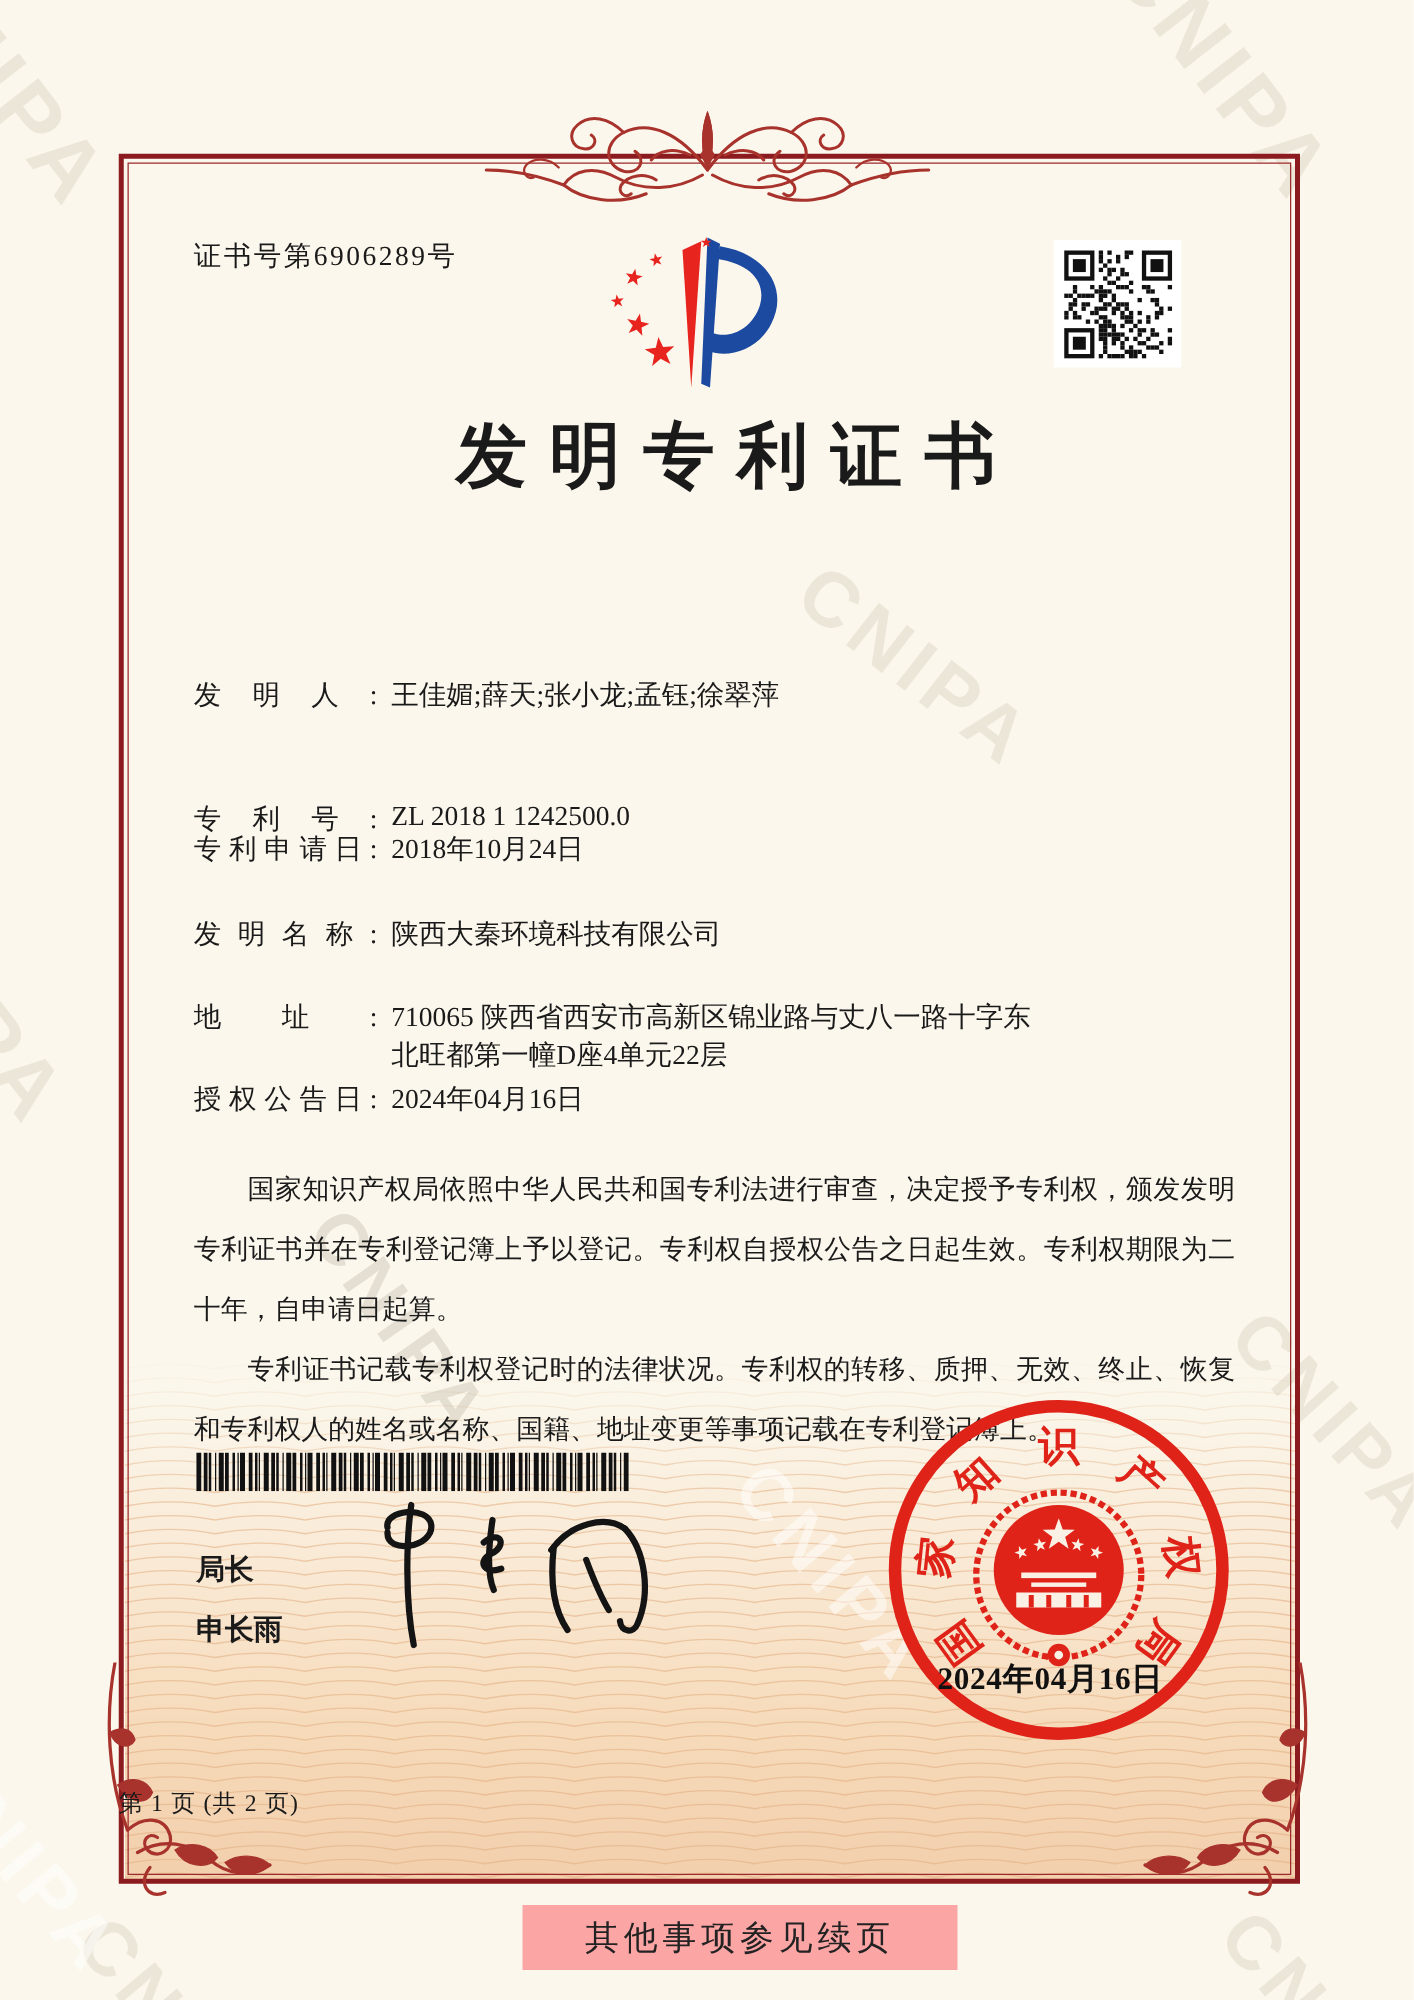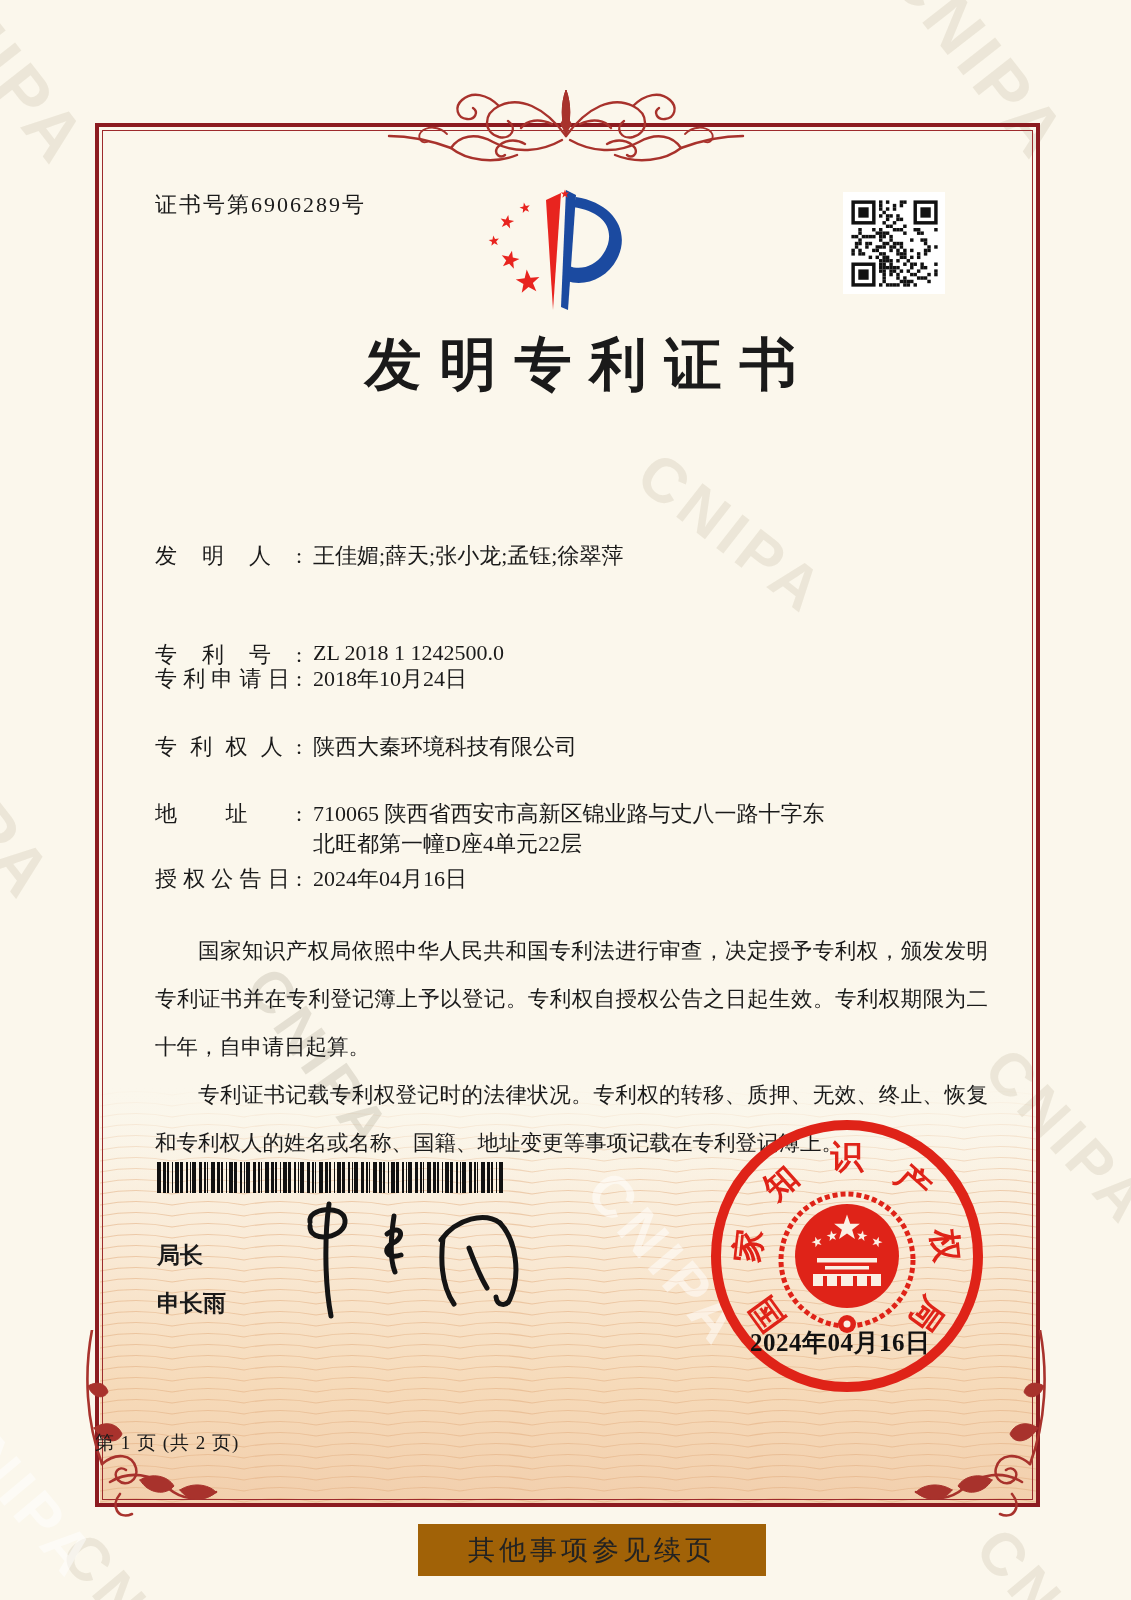--- a/index.html
+++ b/index.html
@@ -58,21 +58,21 @@
   .paras p{margin:0; text-indent:2em;}
   
   .barcode{left:157px; top:1162px; z-index:5;}
   .director-title{left:157px; top:1240px; font-family:"Liberation Sans","DejaVu Sans",sans-serif; font-weight:bold; font-size:23px; z-index:5;}
   .director-name{left:157px; top:1288px; font-family:"Liberation Sans","DejaVu Sans",sans-serif; font-weight:bold; font-size:23px; z-index:5;}
   .signature{left:283px; top:1192px; z-index:5;}
   .seal{left:701px; top:1110px; z-index:6;}
   .seal-date{left:750px; top:1326px; font-size:25px; font-weight:bold; color:#111; z-index:7; letter-spacing:0.5px;}
   .page-info{left:95px; top:1430px; width:937px; text-align:left; font-size:19px; letter-spacing:1px; z-index:5;}
   .cont-note{
-    left:418px; top:1524px; width:348px; height:52px; background:#a16207; z-index:5;
+    left:418px; top:1524px; width:348px; height:52px; background:#fca5a5; z-index:5;
     text-align:center; line-height:52px; font-size:27px; letter-spacing:4px; color:#222;
   }
 </style>
 </head>
 <body>
 
 <div class="page">
 
   <span class="wm" style="left:-45px; top:-60px; font-size:70px; transform:rotate(52deg);">CNIPA</span>
   <span class="wm" style="left:935px; top:-65px; font-size:70px; transform:rotate(52deg);">CNIPA</span>
@@ -372,21 +372,21 @@
   <div class="abs row" style="top:529px;margin-top:12px;">
     <span class="flabel">发明人:</span><span class="fvalue">王佳媚;薛天;张小龙;孟钰;徐翠萍</span>
   </div>
   <div class="abs row" style="top:599px;margin-top:41px;">
     <span class="flabel">专利号:</span><span class="fvalue">ZL 2018 1 1242500.0</span>
   </div>
   <div class="abs row" style="top:664px;">
     <span class="flabel">专利申请日:</span><span class="fvalue">2018年10月24日</span>
   </div>
   <div class="abs row" style="top:732px;">
-    <span class="flabel">专利权人:</span><span class="fvalue">陕西大秦环境科技有限公司</span>
+    <span class="flabel">发明名称:</span><span class="fvalue">陕西大秦环境科技有限公司</span>
   </div>
   <div class="abs row" style="top:799px;">
     <span class="flabel">地址:</span><span class="fvalue addr-val"><span>710065 陕西省西安市高新区锦业路与丈八一路十字东</span><br><span>北旺都第一幢D座4单元22层</span></span>
   </div>
   <div class="abs row" style="top:864px; position:absolute;">
     <span class="flabel">授权公告日:</span><span class="fvalue">2024年04月16日</span>
   </div>
 
   <div class="abs paras">
     <p>国家知识产权局依照中华人民共和国专利法进行审查，决定授予专利权，颁发发明专利证书并在专利登记簿上予以登记。专利权自授权公告之日起生效。专利权期限为二十年，自申请日起算。</p>

